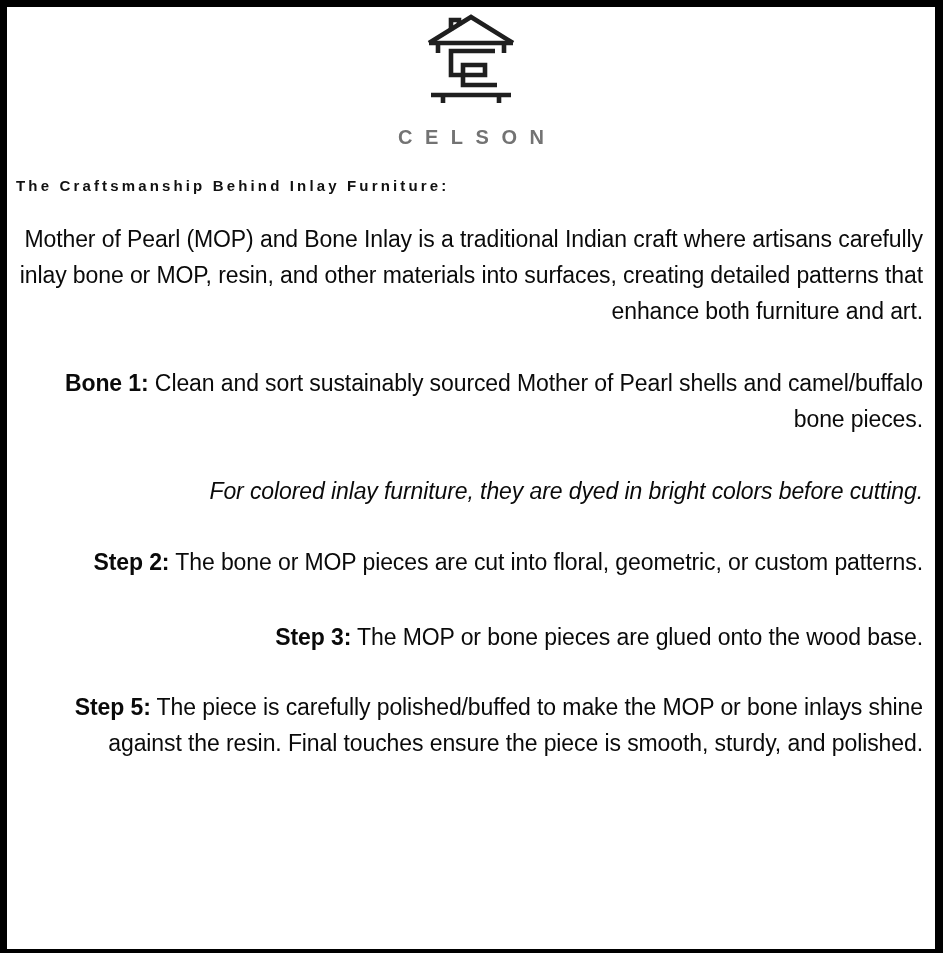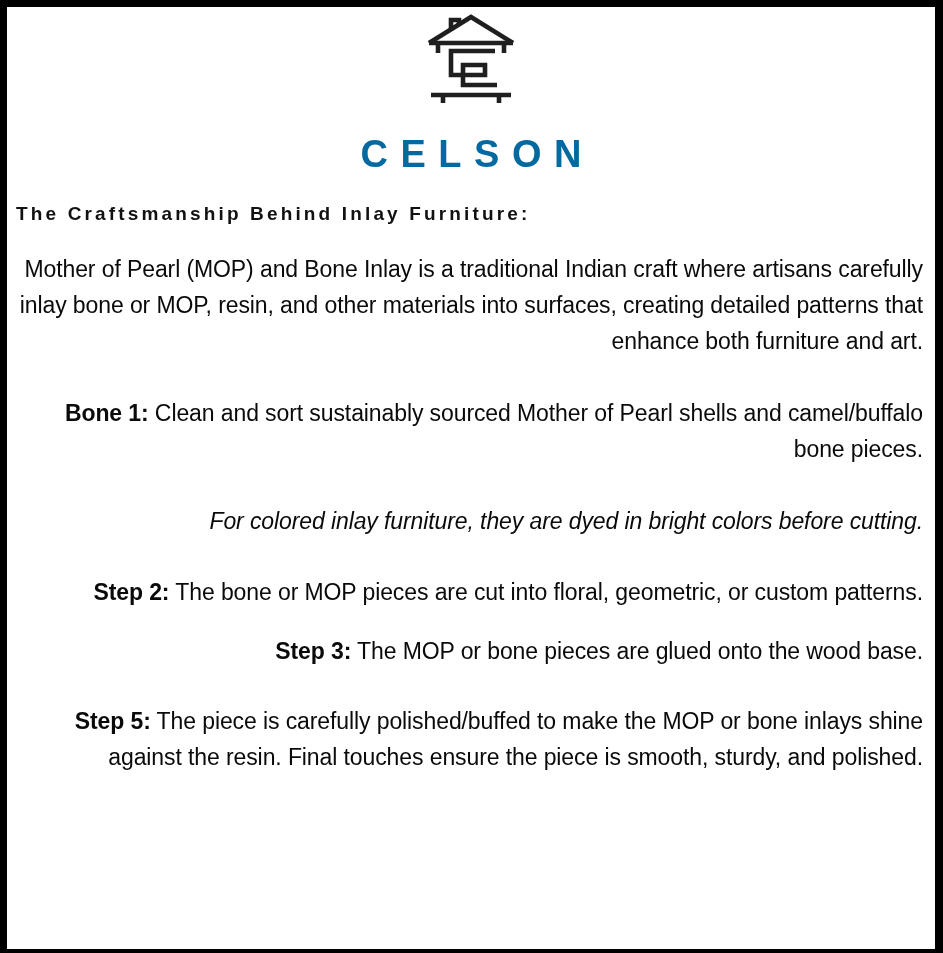--- a/index.html
+++ b/index.html
@@ -46,61 +46,61 @@
     padding-top: 6px;
     text-align: center;
   }
   .logo-mark {
     display: block;
     margin: 0 auto;
     width: 92px;
     height: 98px;
   }
   .wordmark {
-    margin-top: 24px;
+    margin-top: 16px;
     font-family: "Liberation Sans", sans-serif;
-    font-size: 38px;
+    font-size: 20px;
     font-weight: 600;
     letter-spacing: 12.5px;
     text-indent: 12.5px;
-    color: #0369a1;
+    color: #737373;
     line-height: 1;
   }
 
   
   .sheet {
     padding: 0 12px 0 9px;
     color: #000000;
   }
 
   .headline {
     margin: 31px 0 0 0;
     font-family: "Liberation Sans", sans-serif;
-    font-size: 19px;
+    font-size: 15px;
     font-weight: bold;
     letter-spacing: 3.15px;
     line-height: 1.1;
     color: #111111;
     white-space: nowrap;
   }
 
   .para {
     margin: 0;
     font-family: "Liberation Sans", sans-serif;
     font-size: 23px;
     line-height: 36px;
     color: #0a0a0a;
     letter-spacing: -0.1px;
     text-align: right;
   }
   .para.intro      { margin-top: 26px; }
   .para.step1      { margin-top: 36px; }
   .para.dye        { margin-top: 36px; font-style: italic; }
   .para.step2      { margin-top: 35px; }
-  .para.step3      { margin-top: 23px; }
+  .para.step3      { margin-top: 39px; }
   .para.step4      { margin-top: 34px; }
   .para.step5      { margin-top: 34px; }
 
   .step-label {
     font-weight: bold;
   }
 </style>
 </head>
 <body>
 

